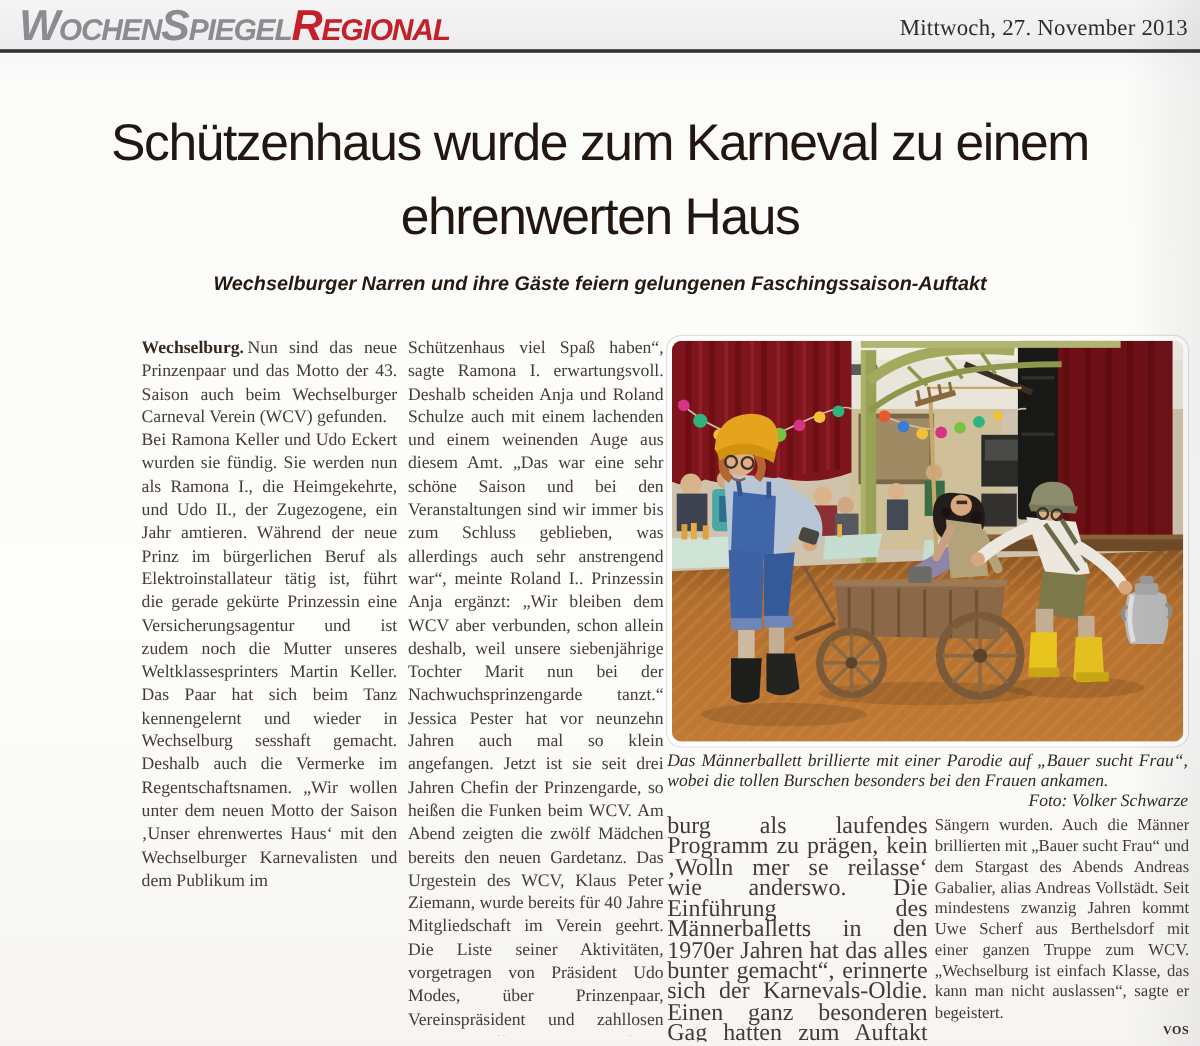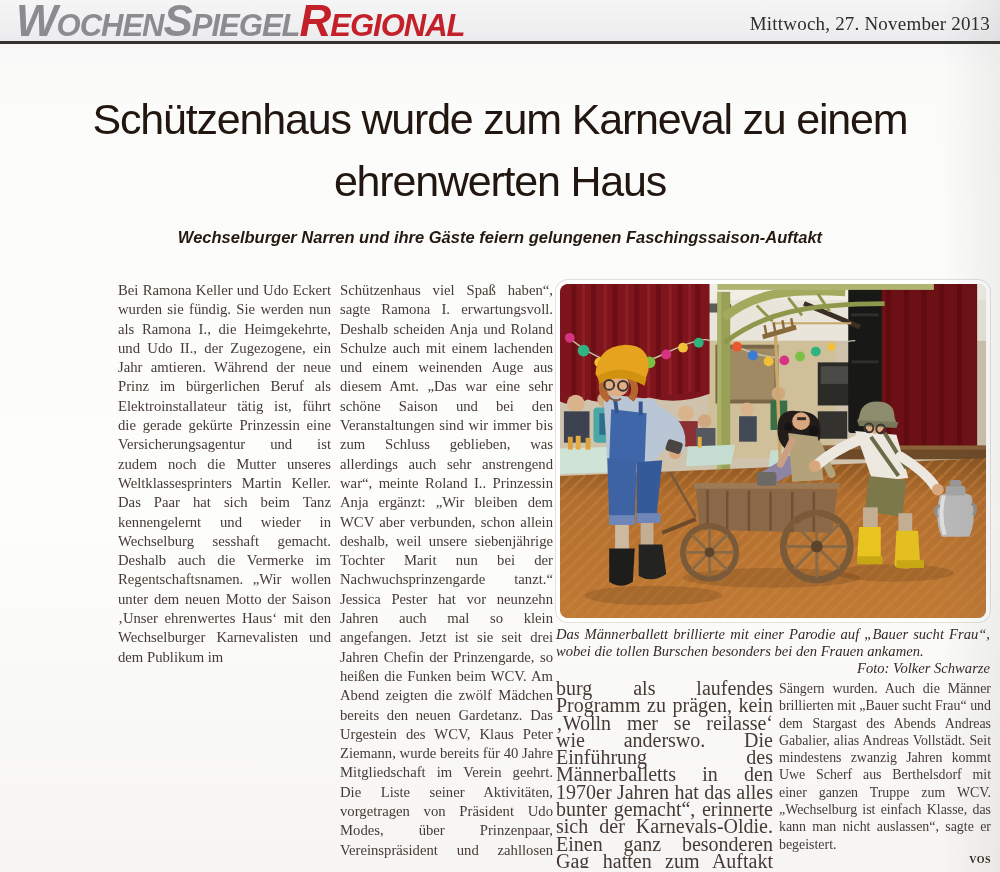--- a/index.html
+++ b/index.html
@@ -16,21 +16,21 @@
   }
   
   .masthead{
     position:absolute; top:0; left:0; right:0; height:44px;
     background:linear-gradient(180deg,#f5f5f6,#ececee);
     border-bottom:3px solid #35322e;
     display:flex; justify-content:space-between; align-items:flex-end;
     padding:2px 10px 1px 16px;
   }
   .logo{ font-family:"Liberation Sans", sans-serif; font-style:italic; font-weight:700;
-         font-variant:small-caps; font-size:44px; line-height:38px; letter-spacing:-1px; }
+         font-variant:small-caps; font-size:36px; line-height:38px; letter-spacing:-1px; }
   .logo-main{ color:#8c8c90; }
   .logo-accent{ color:#c3202a; }
   .issue-date{ font-family:"Liberation Serif", serif; font-size:19px; color:#2f2d2a;
                padding-bottom:5px; letter-spacing:0.2px; }
   
   .headline{
     position:absolute; top:88px; left:90px; width:820px; text-align:center;
     font-family:"Liberation Sans", sans-serif; font-weight:400;
     font-size:43px; line-height:62px; letter-spacing:-1.2px; color:#211610;
   }
@@ -73,20 +73,21 @@
 
   <header class="masthead">
     <div class="logo"><span class="logo-main">WochenSpiegel</span><span class="logo-accent">Regional</span></div>
     <div class="issue-date">Mittwoch, 27. November 2013</div>
   </header>
 
   <h1 class="headline">Schützenhaus wurde zum Karneval zu einem ehrenwerten Haus</h1>
   <h2 class="subhead">Wechselburger Narren und ihre Gäste feiern gelungenen Faschingssaison-Auftakt</h2>
 
   <div class="col col1">
+    <p><span class="lead">Wechselburg.</span><span>Nun sind das neue Prinzenpaar und das Motto der 43. Saison auch beim Wechselburger Carneval Verein (WCV) gefunden.</span></p>
     <p>Bei Ramona Keller und Udo Eckert wurden sie fündig. Sie werden nun als Ramona I., die Heimgekehrte, und Udo II., der Zugezogene, ein Jahr amtieren. Während der neue Prinz im bürgerlichen Beruf als Elektroinstallateur tätig ist, führt die gerade gekürte Prinzessin eine Versicherungsagentur und ist zudem noch die Mutter unseres Weltklassesprinters Martin Keller. Das Paar hat sich beim Tanz kennengelernt und wieder in Wechselburg sesshaft gemacht. Deshalb auch die Vermerke im Regentschaftsnamen. „Wir wollen unter dem neuen Motto der Saison ‚Unser ehrenwertes Haus‘ mit den Wechselburger Karnevalisten und dem Publikum im</p>
   </div>
 
   <div class="col col2">
     <p>Schützenhaus viel Spaß haben“, sagte Ramona I. erwartungsvoll. Deshalb scheiden Anja und Roland Schulze auch mit einem lachenden und einem weinenden Auge aus diesem Amt. „Das war eine sehr schöne Saison und bei den Veranstaltungen sind wir immer bis zum Schluss geblieben, was allerdings auch sehr anstrengend war“, meinte Roland I.. Prinzessin Anja ergänzt: „Wir bleiben dem WCV aber verbunden, schon allein deshalb, weil unsere siebenjährige Tochter Marit nun bei der Nachwuchsprinzengarde tanzt.“ Jessica Pester hat vor neunzehn Jahren auch mal so klein angefangen. Jetzt ist sie seit drei Jahren Chefin der Prinzengarde, so heißen die Funken beim WCV. Am Abend zeigten die zwölf Mädchen bereits den neuen Gardetanz. Das Urgestein des WCV, Klaus Peter Ziemann, wurde bereits für 40 Jahre Mitgliedschaft im Verein geehrt. Die Liste seiner Aktivitäten, vorgetragen von Präsident Udo Modes, über Prinzenpaar, Vereinspräsident und zahllosen Programmrollen, war lang. „Episoden gibt es massenhaft. Für mich war es wichtig, den Karneval in Wechsel-</p>
   </div>
 
   <figure class="photo">
     <svg viewBox="0 0 433 341" preserveAspectRatio="none">
 

